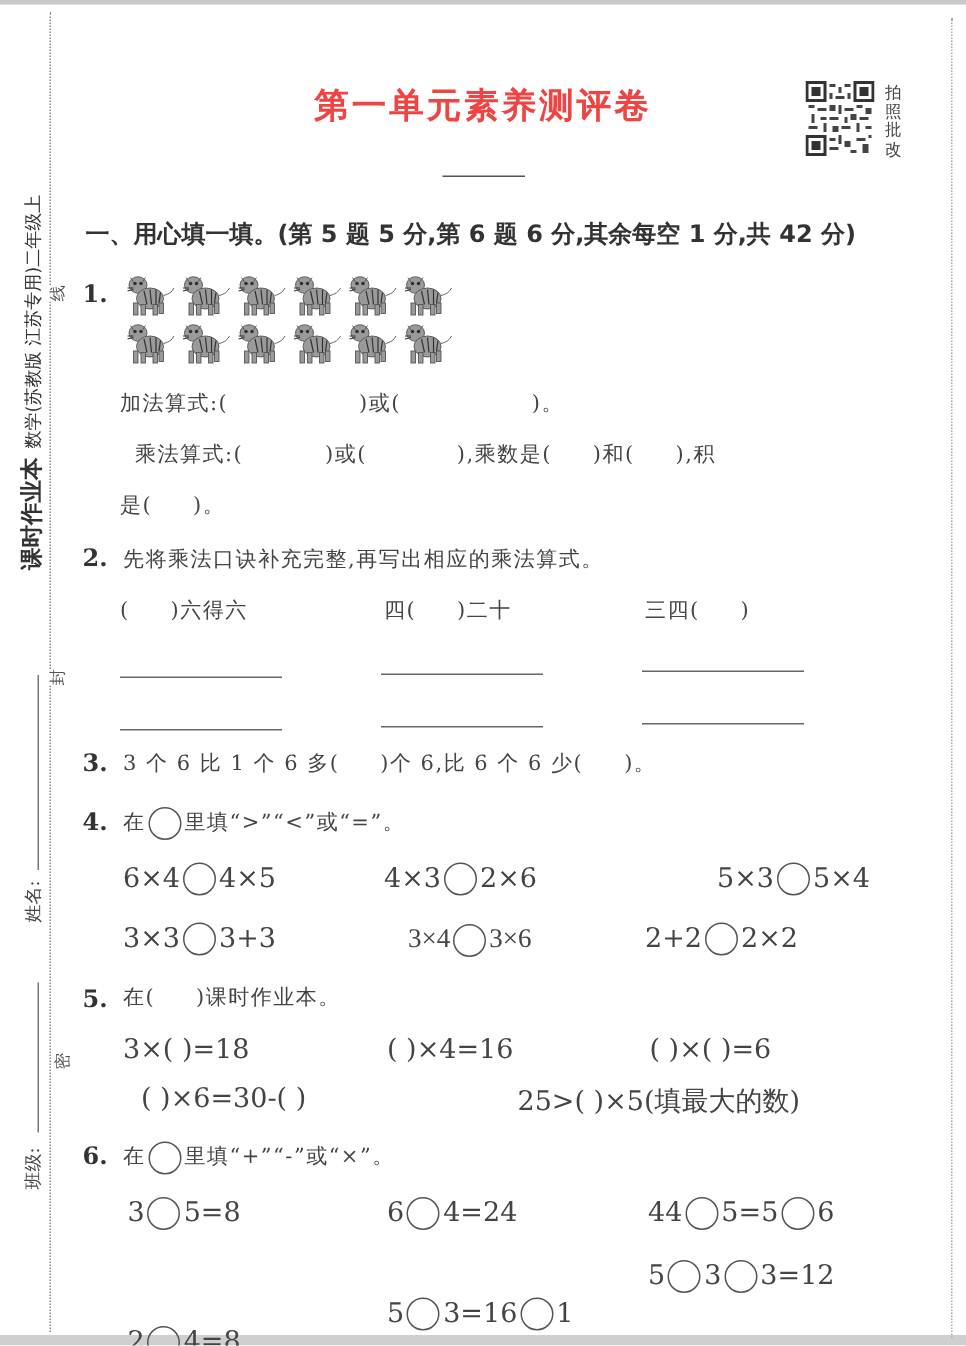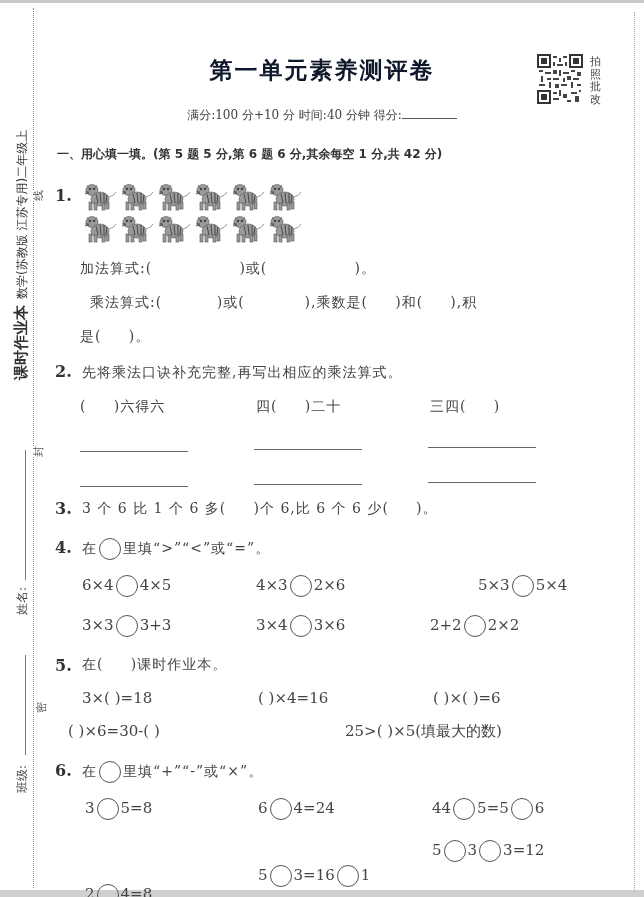--- a/index.html
+++ b/index.html
@@ -12,38 +12,38 @@
   .frame-bottom { position:absolute; left:0; top:890px; width:644px; height:7px; background:#cfcfcf; }
   .dotted-left { position:absolute; left:33px; top:8px; height:880px; border-left:1px dotted #888; }
   .dotted-right { position:absolute; left:634px; top:12px; height:880px; border-left:1px dotted #aaa; }
   .vmark { position:absolute; font-size:11px; color:#555; transform:rotate(-90deg); transform-origin:center; }
   .vtext { position:absolute; white-space:nowrap; transform:rotate(-90deg); transform-origin:left top; color:#333; }
   .book { left:12px; top:380px; font-size:12px; font-family:"DejaVu Sans","Liberation Sans",sans-serif; }
   .book b { font-size:15px; font-weight:bold; margin-right:6px; }
   .field { position:absolute; font-size:12px; color:#444; transform:rotate(-90deg); transform-origin:left top; white-space:nowrap; }
   .field-line { position:absolute; left:25px; border-left:1px solid #777; }
 
-  .title { position:absolute; left:0; width:644px; top:55px; text-align:center; font-size:23px; font-weight:bold; letter-spacing:2px; color:#0f172a; }
+  .title { position:absolute; left:0; width:644px; top:55px; text-align:center; font-size:23px; font-weight:bold; letter-spacing:2px; color:#ef4444; }
   .meta { position:absolute; left:0; width:644px; top:107px; text-align:center; font-size:12px; color:#444; }
   .meta .blank { display:inline-block; width:55px; border-bottom:1px solid #555; vertical-align:baseline; }
 
   .qr { position:absolute; left:537px; top:54px; width:46px; height:50px; }
   .qr-label { position:absolute; left:590px; top:56px; width:14px; font-size:11px; line-height:12.5px; color:#444; font-family:"DejaVu Sans","Liberation Sans",sans-serif; }
 
-  .section { position:absolute; left:57px; top:146px; font-size:12px; font-weight:bold; color:#333; font-family:"DejaVu Sans","Liberation Sans",sans-serif; white-space:nowrap; }
+  .section { position:absolute; left:57px; top:146px; font-size:16px; font-weight:bold; color:#333; font-family:"DejaVu Sans","Liberation Sans",sans-serif; white-space:nowrap; }
 
   .qnum { position:absolute; font-weight:bold; font-size:16px; color:#333; }
   .line { position:absolute; font-size:14px; color:#444; white-space:pre; letter-spacing:1px; }
   .ans-line { position:absolute; width:108px; border-bottom:1px solid #666; }
 
   .tigers { position:absolute; left:83px; top:182px; display:grid; grid-template-columns:repeat(6,37px); grid-template-rows:repeat(2,30px); row-gap:2px; }
   .tiger { width:34px; height:29px; }
 
   .circ { display:inline-block; width:20px; height:20px; border:1px solid #555; border-radius:50%; vertical-align:middle; margin:0 2px; }
-  .expr { position:absolute; font-size:15px; color:#444; white-space:nowrap; }
+  .expr { position:absolute; font-size:18px; color:#444; white-space:nowrap; }
 </style>
 </head>
 <body>
 
 <div class="frame-top"></div>
 <div class="frame-bottom"></div>
 <div class="dotted-left"></div>
 <div class="dotted-right"></div>
 
 <div class="vmark" style="left:33px;top:188px;background:#fff;">线</div>
@@ -53,21 +53,21 @@
 <div class="vtext book">
   <b>课时作业本</b><span>数学(苏教版 江苏专用)二年级上</span>
 </div>
 
 <div class="field" style="left:14px;top:615px;">姓名:</div>
 <div class="field-line" style="top:450px;height:130px;"></div>
 <div class="field" style="left:14px;top:793px;">班级:</div>
 <div class="field-line" style="top:655px;height:100px;"></div>
 
 <div class="title">第一单元素养测评卷</div>
-<div class="meta"><span>满分:100 分+10 分   时间:40 分钟   得分:</span><span class="blank"></span></div>
+<div class="meta"><span class="blank"></span></div>
 
 <svg class="qr" viewBox="0 0 23 25">
   <rect x="0" y="0" width="23" height="25" fill="#fff"></rect>
   <rect x="0.5" y="0.5" width="6" height="6" fill="none" stroke="#333" stroke-width="1"></rect>
     <rect x="2" y="2" width="3" height="3" fill="#333"></rect>
   <rect x="16.5" y="0.5" width="6" height="6" fill="none" stroke="#333" stroke-width="1"></rect>
     <rect x="18" y="2" width="3" height="3" fill="#333"></rect>
   <rect x="0.5" y="18.5" width="6" height="6" fill="none" stroke="#333" stroke-width="1"></rect>
     <rect x="2" y="20" width="3" height="3" fill="#333"></rect>
   <g fill="#444">
@@ -353,29 +353,29 @@
 <div class="qnum" style="left:55px;top:499px;">3.</div>
 <div class="line" style="left:82px;top:500px;">3 个 6 比 1 个 6 多(     )个 6,比 6 个 6 少(     )。</div>
 
 <div class="qnum" style="left:55px;top:538px;">4.</div>
 <div class="line" style="left:82px;top:538px;"><span>在</span><span class="circ"></span><span>里填“&gt;”“&lt;”或“=”。</span></div>
 
 <div class="expr" style="left:82px;top:575px;"><span>6×4</span><span class="circ"></span><span>4×5</span></div>
 <div class="expr" style="left:256px;top:575px;"><span>4×3</span><span class="circ"></span><span>2×6</span></div>
 <div class="expr" style="left:430px;top:575px;margin-left:48px;"><span>5×3</span><span class="circ"></span><span>5×4</span></div>
 <div class="expr" style="left:82px;top:615px;"><span>3×3</span><span class="circ"></span><span>3+3</span></div>
-<div class="expr" style="left:256px;top:615px;"><span>3×4</span><span class="circ"></span><span>3×6</span></div>
+<div class="expr" style="left:272px;top:615px;font-family:Liberation Serif, serif;"><span>3×4</span><span class="circ"></span><span>3×6</span></div>
 <div class="expr" style="left:430px;top:615px;"><span>2+2</span><span class="circ"></span><span>2×2</span></div>
 
 <div class="qnum" style="left:55px;top:656px;">5.</div>
 <div class="line" style="left:82px;top:656px;">在(     )课时作业本。</div>
 <div class="expr" style="left:82px;top:689px;">3×(     )=18</div>
 <div class="expr" style="left:258px;top:689px;">(      )×4=16</div>
 <div class="expr" style="left:433px;top:689px;">(      )×(      )=6</div>
-<div class="expr" style="left:68px;top:722px;">(      )×6=30-(      )</div>
+<div class="expr" style="left:94px;top:722px;">(      )×6=30-(      )</div>
 <div class="expr" style="left:345px;top:722px;">25&gt;(      )×5(填最大的数)</div>
 
 <div class="qnum" style="left:55px;top:761px;">6.</div>
 <div class="line" style="left:82px;top:761px;"><span>在</span><span class="circ"></span><span>里填“+”“-”或“×”。</span></div>
 
 <div class="expr" style="left:85px;top:798px;"><span>3</span><span class="circ"></span><span>5=8</span></div>
 <div class="expr" style="left:258px;top:798px;"><span>6</span><span class="circ"></span><span>4=24</span></div>
 <div class="expr" style="left:432px;top:798px;"><span>44</span><span class="circ"></span><span>5=5</span><span class="circ"></span><span>6</span></div>
 <div class="expr" style="left:85px;top:840px;margin-top:44px;"><span>2</span><span class="circ"></span><span>4=8</span></div>
 <div class="expr" style="left:258px;top:840px;margin-top:25px;"><span>5</span><span class="circ"></span><span>3=16</span><span class="circ"></span><span>1</span></div>

